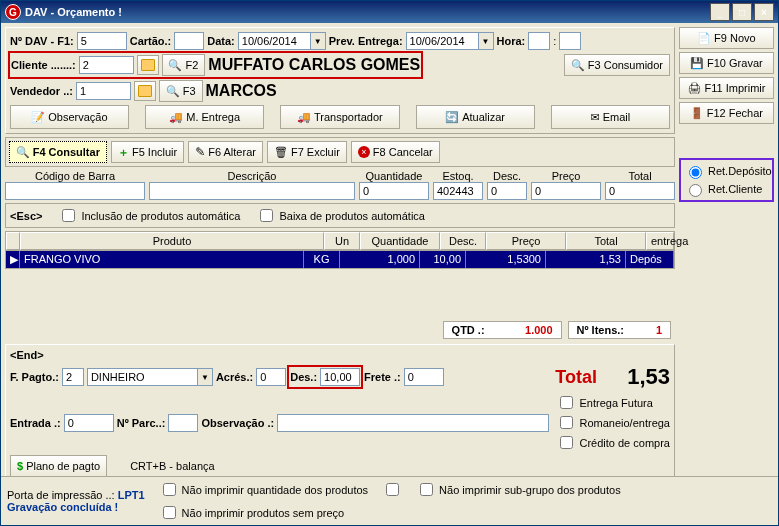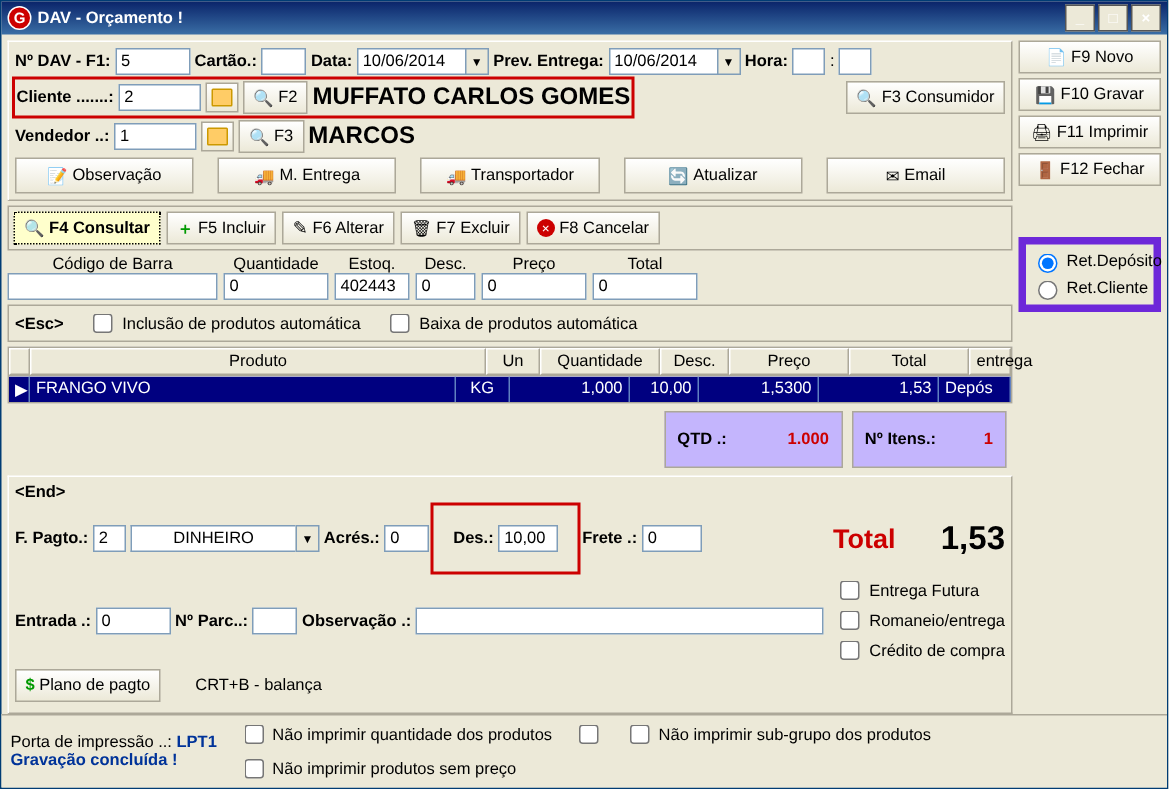--- a/index.html
+++ b/index.html
@@ -18,63 +18,63 @@
 .lbl { font-weight: bold; white-space: nowrap; }
 input[type=text], .input { background: #fff; border: 1px solid #7f9db9; height: 18px; padding: 0 3px; font-size: 11px; }
 .dropdown { display: flex; }
 .dropdown input { border-right: none; }
 .ddbtn { width: 16px; height: 18px; background: #ece9d8; border: 1px solid #7f9db9; display: flex; align-items: center; justify-content: center; cursor: pointer; font-size: 8px; }
 .btn { background: linear-gradient(#fff, #ece9d8); border: 1px solid #aca899; height: 22px; padding: 0 6px; display: inline-flex; align-items: center; gap: 3px; cursor: pointer; white-space: nowrap; font-size: 11px; }
 .btn.wide { width: 100%; justify-content: center; }
 .iconbtn { width: 22px; height: 20px; background: linear-gradient(#fff,#ece9d8); border: 1px solid #aca899; display: inline-flex; align-items: center; justify-content: center; cursor: pointer; }
 .bigname { font-size: 16px; font-weight: bold; }
 .redbox { outline: 2px solid #c00; outline-offset: 0; }
-.toolbar { display: flex; gap: 16px; }
+.toolbar { display: flex; gap: 16px; justify-content: flex-end; }
 .toolbar .btn { flex: 1; justify-content: center; height: 24px; }
 .actionbar { display: flex; gap: 4px; border: 1px solid #aca899; padding: 3px; background: #ece9d8; }
 .actionbar .btn { height: 22px; }
 .yellow { background: #ffffcc !important; }
 .colhdr-row { display: flex; gap: 4px; }
 .colhdr-col { display: flex; flex-direction: column; }
 .colhdr { font-weight: normal; text-align: center; font-size: 11px; }
 .grid-wrap { border: 1px solid #aca899; background: #fff; display: flex; flex-direction: column; height: 150px; }
 .grid-head { display: flex; background: #ece9d8; border-bottom: 1px solid #aca899; }
 .grid-head .gh { border: 1px solid #fff; border-right-color: #aca899; border-bottom-color: #aca899; padding: 2px 4px; text-align: center; font-size: 11px; }
 .grid-body { flex: 1; overflow: auto; background: #fff; }
 .grid-row { display: flex; background: #000080; color: #fff; }
 .grid-row .gc { padding: 2px 4px; border-right: 1px solid #6080c0; font-size: 11px; }
 .tr { text-align: right; }
 .escbar { display: flex; align-items: center; gap: 16px; padding: 2px 4px; border: 1px solid #aca899; background: #ece9d8; }
 .cb { display: inline-flex; align-items: center; gap: 3px; }
 .cb input { width: 13px; height: 13px; }
 .qtdbar { display: flex; justify-content: flex-end; gap: 6px; padding: 2px 4px; align-items: center; }
-.qtdbox { border: 1px solid #aca899; padding: 12px 8px; background: #c4b5fd; display: flex; gap: 8px; }
+.qtdbox { border: 1px solid #aca899; padding: 2px 8px; background: #ffffff; display: flex; gap: 8px; margin-top: 47px; }
 .red { color: #c00; font-weight: bold; }
 .biglabel { font-size: 18px; font-weight: bold; color: #c00; }
 .bigval { font-size: 22px; font-weight: bold; color: #000; }
-.radio-group { display: flex; flex-direction: column; gap: 2px; border: 5px solid #6d28d9; padding: 3px; background: #ece9d8; }
+.radio-group { display: flex; flex-direction: column; gap: 2px; border: 2px solid #6d28d9; padding: 3px; background: #ece9d8; }
 .statusbar { background: #ece9d8; border-top: 1px solid #aca899; padding: 3px 6px; display: flex; gap: 14px; align-items: center; flex-wrap: wrap; font-size: 11px; }
 .blue { color: #003399; font-weight: bold; }
 .folder-ico { width:14px; height:12px; background: #fc6; border: 1px solid #c90; border-radius: 1px; display: inline-block; position: relative; }
 .mag-ico::before { content: "🔍"; font-size: 11px; }
 .sheet-ico::before { content: "📄"; font-size: 11px; }
 .disk-ico::before { content: "💾"; font-size: 11px; }
 .print-ico::before { content: "🖨"; font-size: 11px; }
 .door-ico::before { content: "🚪"; font-size: 11px; }
 .plus-ico { color: #090; font-weight: bold; }
 .pencil-ico::before { content: "✎"; font-size: 12px; }
 .trash-ico::before { content: "🗑"; font-size: 11px; }
 .cancel-ico { background:#c00; color:#fff; border-radius:50%; width:12px; height:12px; display:inline-flex; align-items:center; justify-content:center; font-size:9px; }
 .truck-ico::before { content:"🚚"; font-size:11px; }
 .refresh-ico::before { content:"🔄"; font-size:11px; }
 .mail-ico::before { content:"✉"; font-size:11px; }
 .note-ico::before { content:"📝"; font-size:11px; }
 .money-ico { color:#090; font-weight:bold; }
 .sel-btn { border: 1px dotted #000; }
-.yellowinput { background:#ffffcc;text-align:center; }
+.yellowinput { background:#ffffcc; }
 </style>
 </head>
 <body>
 
 <div class="window">
   <div class="titlebar">
     <span class="icon">G</span>
     <span class="title">DAV - Orçamento !</span>
     <div class="winbtns">
       <div class="winbtn">_</div>
@@ -183,20 +183,24 @@
             <span class="cancel-ico">×</span>
             <span>F8 Cancelar</span>
           </span>
       </div>
 
       <div class="colhdr-row">
         <div class="colhdr-col" style="width:140px">
           <span class="colhdr">Código de Barra</span>
           <input type="text" value="" style="">
         </div>
+        <div class="colhdr-col" style="flex:1">
+          <span class="colhdr">Descrição</span>
+          <input type="text" value="" style="">
+        </div>
         <div class="colhdr-col" style="width:70px">
           <span class="colhdr">Quantidade</span>
           <input type="text" value="0" style="">
         </div>
         <div class="colhdr-col" style="width:50px">
           <span class="colhdr">Estoq.</span>
           <input type="text" value="402443" style="">
         </div>
         <div class="colhdr-col" style="width:40px">
           <span class="colhdr">Desc.</span>
@@ -266,21 +270,21 @@
         </div>
         <div class="row">
           <span class="lbl">F. Pagto.:</span>
           <input type="text" style="width: 22px;" value="2">
           <div class="dropdown">
               <input class="yellowinput" type="text" style="width: 110px;" value="DINHEIRO">
               <div class="ddbtn">▼</div>
             </div>
           <span class="lbl">Acrés.:</span>
           <input type="text" style="width: 30px;" value="0">
-          <span class="redbox" style="display:flex; align-items:center; gap:3px; padding:13px;">
+          <span class="redbox" style="display:flex; align-items:center; gap:3px; padding:1px;">
             <span class="lbl">Des.:</span>
             <input type="text" style="width: 40px;" value="10,00">
           </span>
           <span class="lbl">Frete .:</span>
           <input type="text" style="width: 40px;" value="0">
           <span style="flex:1"></span>
           <span class="biglabel">Total</span>
           <span class="bigval" style="width:70px; text-align:right;">1,53</span>
         </div>
         <div class="row">

